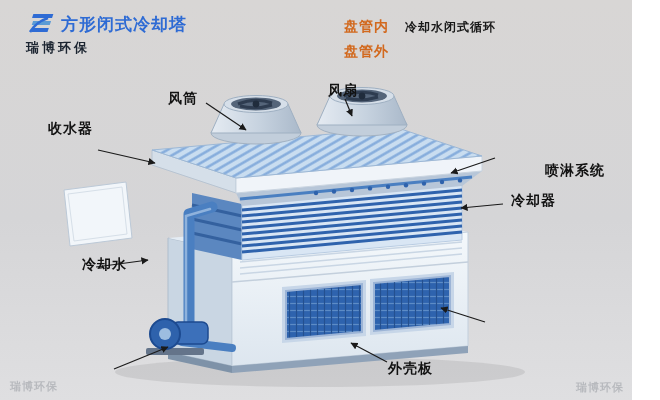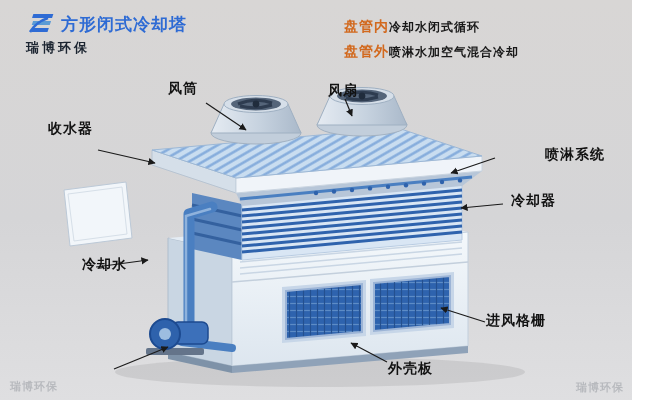--- a/index.html
+++ b/index.html
@@ -8,21 +8,21 @@
     background:linear-gradient(180deg,#d8d6d5 0%,#d5d5d7 55%,#dfdfe1 100%);
     font-family:"DejaVu Sans","Liberation Sans",sans-serif;
   }
   svg.layer{position:absolute;left:0;top:0;width:660px;height:400px;pointer-events:none;}
   .label{position:absolute;font-weight:700;font-size:14px;color:#121212;white-space:nowrap;letter-spacing:1px;}
   .brand{position:absolute;left:26px;top:12px;}
   .brand-row{display:flex;align-items:center;gap:7px;}
   .title{font-size:17px;font-weight:700;color:#2e6bd4;letter-spacing:1px;}
   .company{font-size:13px;font-weight:700;color:#1c2531;letter-spacing:3px;margin-top:3px;}
   .legend{position:absolute;left:344px;top:18px;}
-  .legend-row{display:flex;gap:0;margin-bottom:7px;align-items:baseline;}
+  .legend-row{display:flex;gap:16px;margin-bottom:7px;align-items:baseline;}
   .legend-key{color:#d2691e;font-weight:700;font-size:14px;letter-spacing:1px;}
   .legend-desc{color:#181818;font-weight:700;font-size:12px;letter-spacing:1px;}
   .watermark{position:absolute;opacity:.3;font-size:11px;font-weight:700;color:#5f6670;letter-spacing:1px;}
   .wm-bl{left:10px;bottom:6px;}
   .wm-br{right:8px;bottom:5px;}
 </style>
 </head>
 <body>
 
 <div class="stage">
@@ -184,29 +184,27 @@
     <div class="company">瑞博环保</div>
   </div>
 
   <div class="legend">
     <div class="legend-row">
       <span class="legend-key">盘管内</span>
       <span class="legend-desc">冷却水闭式循环</span>
     </div>
     <div class="legend-row">
       <span class="legend-key">盘管外</span>
-      <span class="legend-desc">喷淋水加空气混合冷却</span>
     </div>
   </div>
 
-  <div class="label" style="left:168px;top:80px;">风筒</div>
+  <div class="label" style="left:168px;top:90px;">风筒</div>
   <div class="label" style="left:328px;top:82px;font-family:Liberation Serif, serif;">风扇</div>
   <div class="label" style="left:48px;top:120px;">收水器</div>
-  <div class="label" style="left:497px;top:146px;padding-left:48px;">喷淋系统</div>
+  <div class="label" style="left:497px;top:162px;padding-left:48px;">喷淋系统</div>
   <div class="label" style="left:504px;top:192px;margin-left:7px;">冷却器</div>
   <div class="label" style="left:46px;top:256px;margin-left:36px;">冷却水</div>
-  <div class="label" style="left:486px;top:312px;">进风格栅</div>
   <div class="label" style="left:388px;top:360px;">外壳板</div>
 
   <div class="watermark wm-bl">瑞博环保</div>
   <div class="watermark wm-br">瑞博环保</div>
 
 </div>
 
 </body></html>

